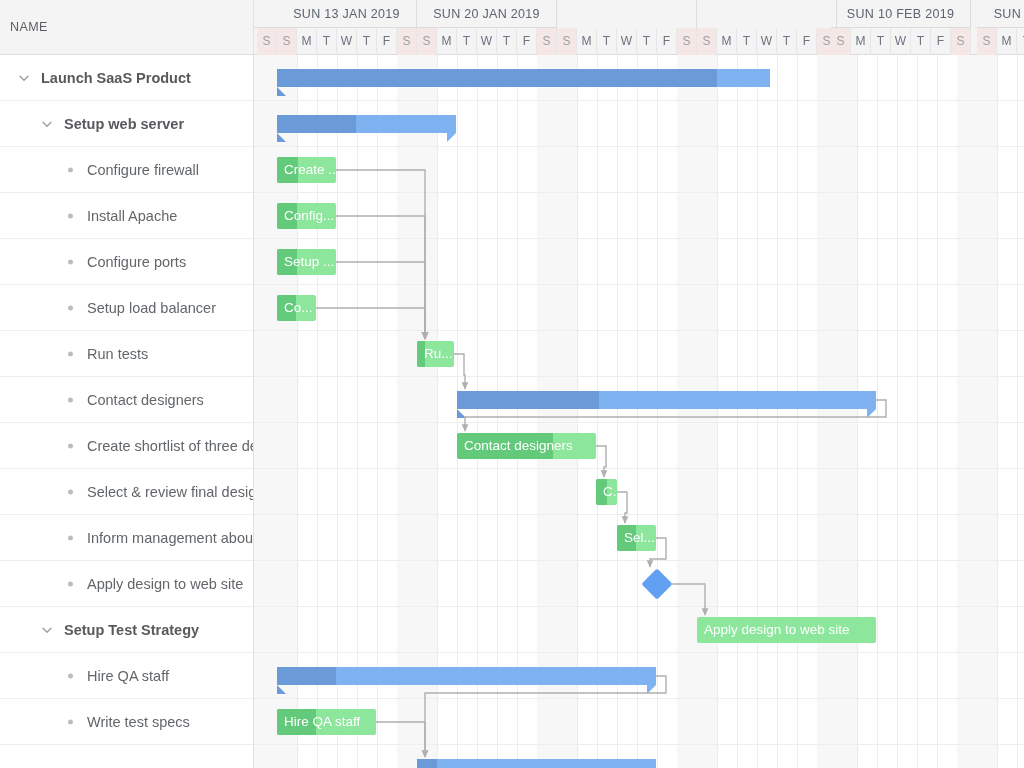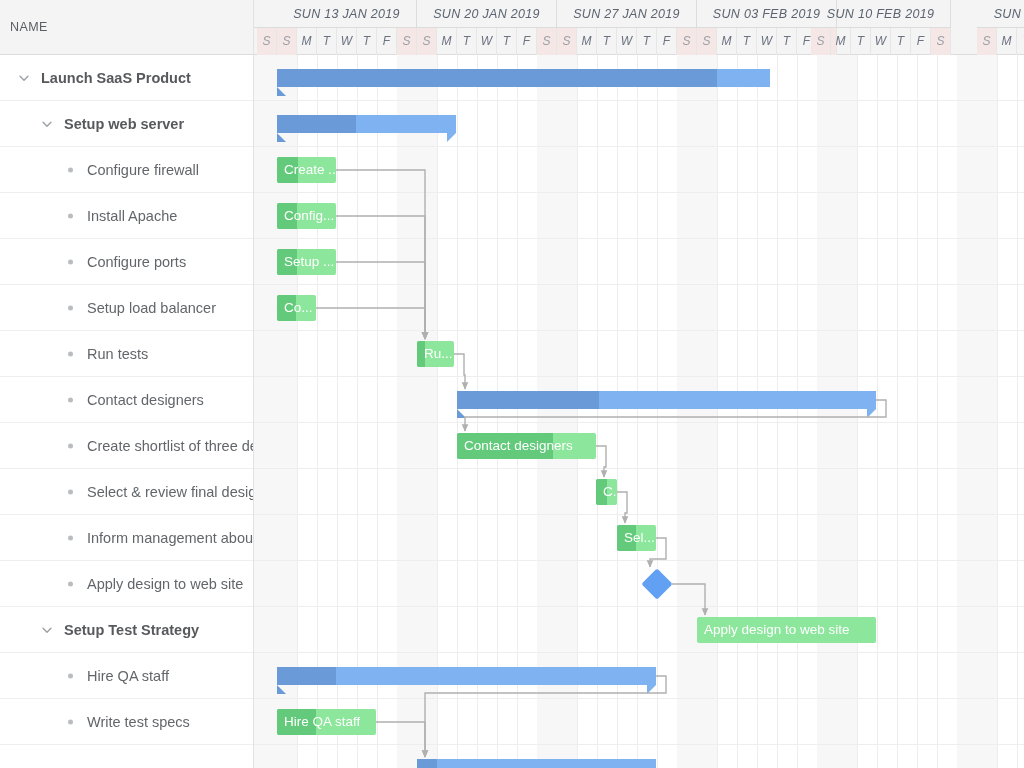--- a/index.html
+++ b/index.html
@@ -124,21 +124,20 @@
     border-bottom: 1px solid #dcdcdc;
     box-sizing: border-box;
   }
 
   .week-col {
     position: absolute;
     top: 0;
     height: 43px;
     box-sizing: border-box;
     border-right: 1px solid #dcdcdc;
-    font-style: italic;
   }
   .week-title {
     position: absolute;
     left: 0; top: 0;
     width: 100%;
     height: 28px;
     line-height: 28px;
     text-align: center;
     font-size: 12.5px;
     color: #5b6470;
@@ -399,44 +398,42 @@
             <div class="day-cell weekend" style="left: 0px; width: 20px;">S</div>
             <div class="day-cell" style="left: 20px; width: 20px;">M</div>
             <div class="day-cell" style="left: 40px; width: 20px;">T</div>
             <div class="day-cell" style="left: 60px; width: 20px;">W</div>
             <div class="day-cell" style="left: 80px; width: 20px;">T</div>
             <div class="day-cell" style="left: 100px; width: 20px;">F</div>
             <div class="day-cell weekend" style="left: 120px; width: 20px;">S</div>
           </div>
         </div>
         <div class="week-col" style="left: 303px; width: 140px;">
-          <div class="week-title">SUN 27 JAN 2019</div>
           <div class="day-strip">
             <div class="day-cell weekend" style="left: 0px; width: 20px;">S</div>
             <div class="day-cell" style="left: 20px; width: 20px;">M</div>
             <div class="day-cell" style="left: 40px; width: 20px;">T</div>
             <div class="day-cell" style="left: 60px; width: 20px;">W</div>
             <div class="day-cell" style="left: 80px; width: 20px;">T</div>
             <div class="day-cell" style="left: 100px; width: 20px;">F</div>
             <div class="day-cell weekend" style="left: 120px; width: 20px;">S</div>
           </div>
         </div>
         <div class="week-col" style="left: 443px; width: 140px;">
-          <div class="week-title">SUN 03 FEB 2019</div>
           <div class="day-strip">
             <div class="day-cell weekend" style="left: 0px; width: 20px;">S</div>
             <div class="day-cell" style="left: 20px; width: 20px;">M</div>
             <div class="day-cell" style="left: 40px; width: 20px;">T</div>
             <div class="day-cell" style="left: 60px; width: 20px;">W</div>
             <div class="day-cell" style="left: 80px; width: 20px;">T</div>
             <div class="day-cell" style="left: 100px; width: 20px;">F</div>
             <div class="day-cell weekend" style="left: 120px; width: 20px;">S</div>
           </div>
         </div>
-        <div class="week-col" style="left: 557px; width: 140px;">
+        <div class="week-col" style="left: 577px; width: 140px;">
           <div class="week-title">SUN 10 FEB 2019</div>
           <div class="day-strip">
             <div class="day-cell weekend" style="left: 0px; width: 20px;">S</div>
             <div class="day-cell" style="left: 20px; width: 20px;">M</div>
             <div class="day-cell" style="left: 40px; width: 20px;">T</div>
             <div class="day-cell" style="left: 60px; width: 20px;">W</div>
             <div class="day-cell" style="left: 80px; width: 20px;">T</div>
             <div class="day-cell" style="left: 100px; width: 20px;">F</div>
             <div class="day-cell weekend" style="left: 120px; width: 20px;">S</div>
           </div>

